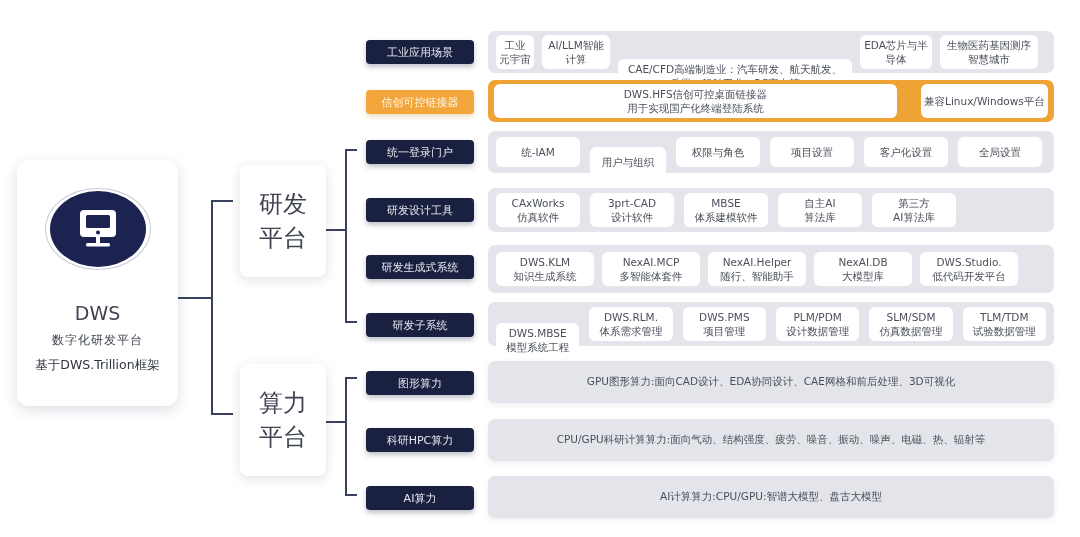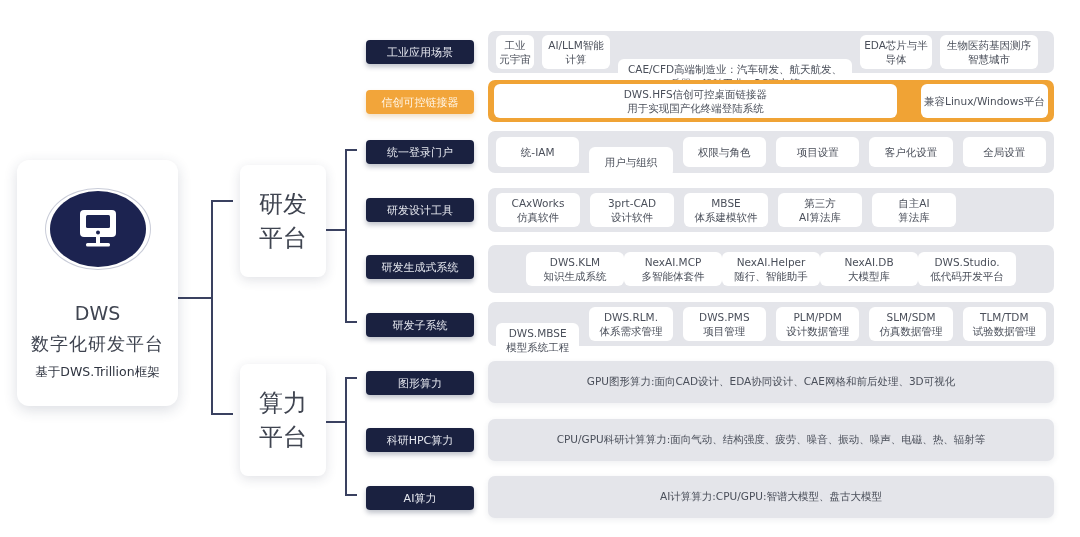--- a/index.html
+++ b/index.html
@@ -15,21 +15,21 @@
   }
   .root-logo {
     margin-top: 28px; width: 106px; height: 82px; border-radius: 50%;
     border: 1px solid #c9ccd8; display: flex; align-items: center; justify-content: center;
   }
   .root-logo-inner {
     width: 96px; height: 76px; border-radius: 50%; background: #1c2350;
     display: flex; align-items: center; justify-content: center;
   }
   .root-title { margin-top: 32px; font-size: 19px; color: #3f4450; }
-  .root-sub { margin-top: 8px; font-size: 18px; color: #3f4450; letter-spacing: 1px; text-align: right; }
+  .root-sub { margin-top: 8px; font-size: 12px; color: #3f4450; letter-spacing: 1px; text-align: right; }
   .root-sub2 { margin-top: 8px; font-size: 12.5px; color: #2f3440; }
 
   
   .plat-card {
     position: absolute; width: 86px; height: 112px; background: #fff;
     border-radius: 8px; box-shadow: 0 3px 12px rgba(40,50,80,0.14);
     display: flex; flex-direction: column; align-items: center; justify-content: center;
     font-size: 24px; color: #3f4450; line-height: 34px;
   }
 
@@ -138,21 +138,21 @@
   <div class="chip" style="width:130px;">
     <span>兼容Linux/Windows平台</span>
   </div>
 </div>
 
 <div class="lbl" style="top:140px;">统一登录门户</div>
 <div class="row" style="top:131px;height:42px;">
   <div class="chip" style="width:84px;height:30px;">
       <span>统-IAM</span>
     </div>
-  <div class="chip" style="width:84px;height:30px;margin-top:20px;">
+  <div class="chip" style="width:76px;height:30px;margin-top:20px;">
       <span>用户与组织</span>
     </div>
   <div class="chip" style="width:84px;height:30px;">
       <span>权限与角色</span>
     </div>
   <div class="chip" style="width:84px;height:30px;">
       <span>项目设置</span>
     </div>
   <div class="chip" style="width:84px;height:30px;">
       <span>客户化设置</span>
@@ -170,31 +170,31 @@
     </div>
   <div class="chip" style="width:84px;">
       <span>3prt-CAD</span>
       <span>设计软件</span>
     </div>
   <div class="chip" style="width:84px;">
       <span>MBSE</span>
       <span>体系建模软件</span>
     </div>
   <div class="chip" style="width:84px;">
+      <span>自主AI</span>
+      <span>算法库</span>
+    </div>
+  <div class="chip" style="width:84px;">
       <span>第三方</span>
       <span>AI算法库</span>
     </div>
-  <div class="chip" style="width:84px;">
-      <span>自主AI</span>
-      <span>算法库</span>
-    </div>
 </div>
 
 <div class="lbl" style="top:255px;">研发生成式系统</div>
-<div class="row" style="top:245px;height:48px;gap:0;justify-content:center;">
+<div class="row" style="top:245px;height:48px;gap:8px;">
   <div class="chip" style="width:98px;">
       <span>DWS.KLM</span>
       <span>知识生成系统</span>
     </div>
   <div class="chip" style="width:98px;">
       <span>NexAI.MCP</span>
       <span>多智能体套件</span>
     </div>
   <div class="chip" style="width:98px;">
       <span>NexAI.Helper</span>

